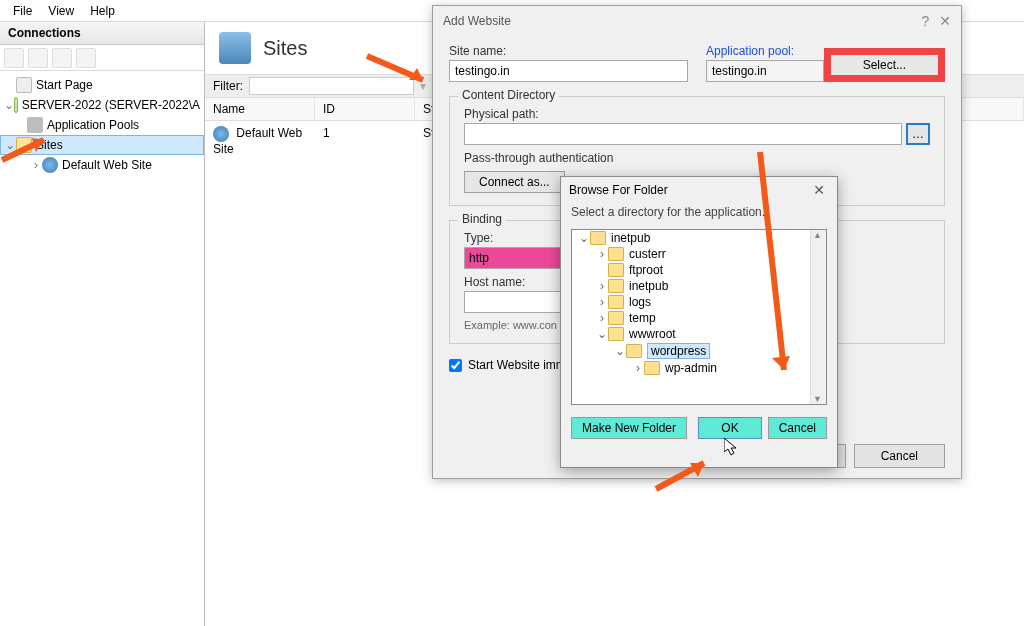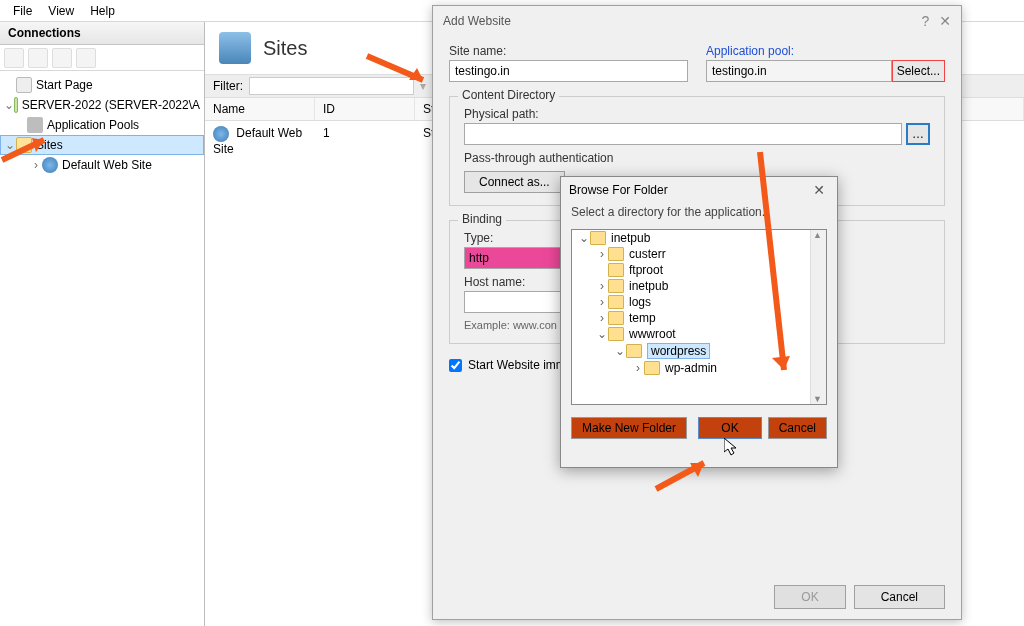--- a/index.html
+++ b/index.html
@@ -35,30 +35,30 @@
 .filterbar input { flex:0 0 130px; border:1px solid #ccc; height:18px; padding:0 4px;}
 .filterbar .gobtn { border:1px solid #ccc; background:#f8f8f8; padding:1px 6px; display:flex; align-items:center; gap:3px;}
 .grid-head { display:flex; border-bottom:1px solid #ddd; background:#f8f8f8;}
 .grid-head div { padding:4px 8px; border-right:1px solid #e5e5e5;}
 .col-name{width:110px;} .col-id{width:100px;} .col-status{flex:1;}
 .grid-row { display:flex; padding:3px 0;}
 .grid-row div { padding:2px 8px;}
 .grid-row .ticon{vertical-align:middle;}
 
 
-.dlg-add { position:absolute; left:432px; top:5px; width:530px; height:615px; background:#f0f0f0; border:1px solid #a0a0a0; box-shadow:0 2px 10px rgba(0,0,0,.25);}
+.dlg-add { position:absolute; left:432px; top:5px; width:530px; height:474px; background:#f0f0f0; border:1px solid #a0a0a0; box-shadow:0 2px 10px rgba(0,0,0,.25);}
 .dlg-title { height:30px; display:flex; align-items:center; padding:0 10px; color:#555; justify-content:space-between;}
 .dlg-title .close{ width:40px; text-align:center; color:#888; font-size:14px;}
 .dlg-body { padding:8px 16px;}
 .fldrow { margin-bottom:6px;}
 .fldrow label { display:block; color:#333; margin-bottom:2px;}
 .fldrow input[type=text] { border:1px solid #a8a8a8; height:22px; padding:0 5px; background:#fff;}
 .twocol { display:flex; gap:18px;}
 .twocol > div { flex:1;}
-.sel-btn { border:1px solid #ef4444; background:#e8e8e8; padding:3px 4px; margin-left:0;}
+.sel-btn { border:7px solid #ef4444; background:#e8e8e8; padding:3px 32px; margin-left:0;}
 .group { border:1px solid #ccc; padding:10px 14px 12px; margin-top:6px; position:relative;}
 .group-label { position:absolute; top:-9px; left:8px; background:#f0f0f0; padding:0 4px; color:#333;}
 .browse-btn { width:24px; height:22px; border:2px solid #2a7ac8; background:#e6e6e6; margin-left:4px; padding:0;}
 .small-btn { border:1px solid #a0a0a0; background:#e6e6e6; padding:3px 14px;}
 .hostname-input{width:260px;}
 .example{color:#666; font-size:11px; margin-top:2px;}
 .chk{margin-top:14px; display:flex; align-items:center; gap:6px;}
 .dlg-actions{position:absolute; bottom:10px; right:16px; display:flex; gap:8px;}
 .dlg-actions button{border:1px solid #a0a0a0; background:#e4e4e4; padding:4px 26px;}
 .dlg-actions button.disabled{color:#999; background:#e0e0e0;}
@@ -72,21 +72,21 @@
 .ftree-row{display:flex; align-items:center; padding:1px 2px; white-space:nowrap;}
 .ftree-row .twist{color:#666;}
 .ftree-row.sel .lbl{background:#cde8ff; border:1px solid #7eb4ea; padding:0 3px;}
 .fico{width:16px; height:14px; background:#ffe091; border:1px solid #d4b24a; margin-right:5px; border-radius:1px;}
 .pad0{padding-left:6px;}.pad1{padding-left:24px;}.pad2{padding-left:42px;}.pad3{padding-left:60px;}
 .ftree-scroll{position:absolute; right:0; top:0; bottom:0; width:16px; background:#f0f0f0; border-left:1px solid #ddd;}
 .ftree-scroll::before{content:"▲"; position:absolute; top:0; left:2px; font-size:9px; color:#888;}
 .ftree-scroll::after{content:"▼"; position:absolute; bottom:0; left:2px; font-size:9px; color:#888;}
 .browse-actions{display:flex; justify-content:space-between; padding:8px 10px 0;}
 .browse-actions .right{display:flex; gap:6px;}
-.browse-actions button{border:1px solid #999; background:#c2410c; padding:3px 10px;}
+.browse-actions button{border:1px solid #999; background:#5eead4; padding:3px 10px;}
 .browse-actions button.ok{border:1px solid #5a8cc8; padding:3px 22px;}
 .help{font-size:14px; color:#888;}
 
 
 .arrow { position:absolute; pointer-events:none; z-index:500; }
 svg.arrow path, svg.arrow line { stroke:#f35a1a; stroke-width:6; fill:none; }
 svg.arrow polygon { fill:#f35a1a; }
 .cursor{position:absolute; width:14px; height:18px; z-index:600;}
 </style>
 </head>

